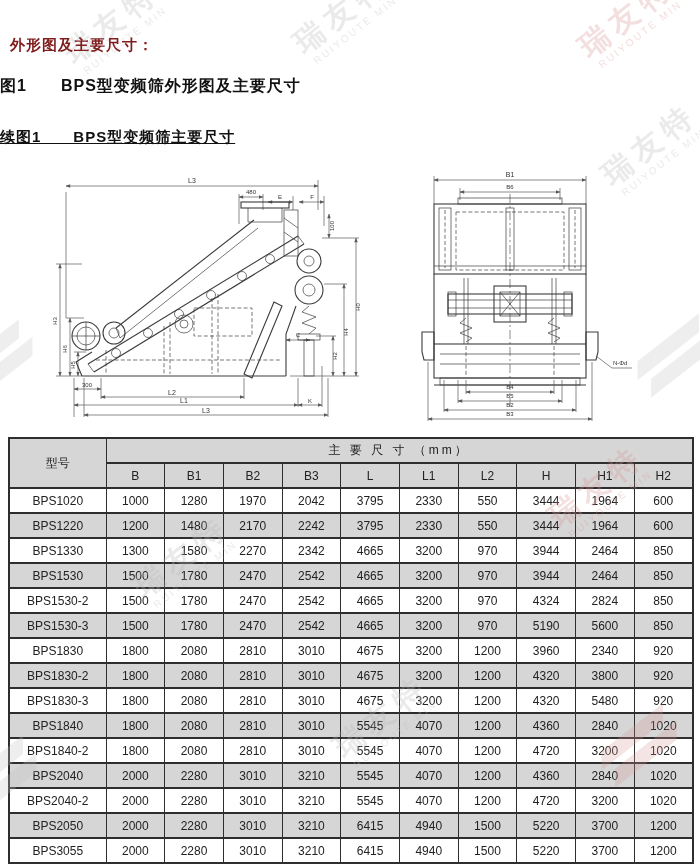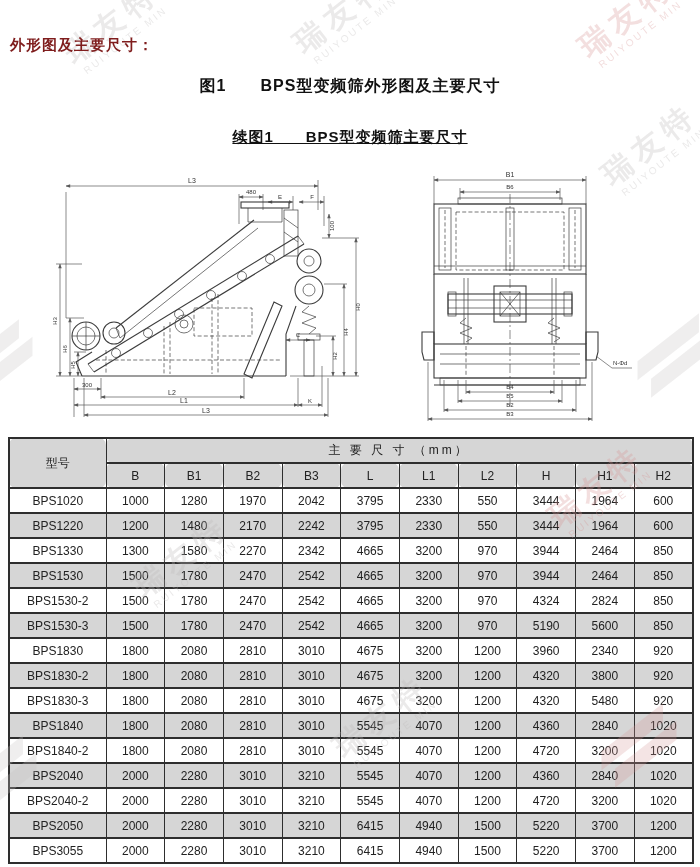--- a/index.html
+++ b/index.html
@@ -16,21 +16,21 @@
   .wm.pink .en { color:rgba(214,150,150,0.32); }
   .wm.z-top { z-index:6; }
   .chev { position:absolute; transform:rotate(-38deg); pointer-events:none; }
   .chev i { display:block; width:78px; height:15px; margin:7px 0;
             background:rgba(198,194,194,0.28); transform:skewX(-38deg); }
   .chev.pink i { background:rgba(214,150,150,0.26); }
   .chev.z-top { z-index:6; }
   
   .heading { position:absolute; left:10px; top:36px; font-size:15px; font-weight:700;
              letter-spacing:1px; color:#7f1d1d; z-index:2; }
-  .caption { position:absolute; left:0; width:100%; text-align:center; font-weight:700;
+  .caption { position:absolute; left:0; width:100%; font-weight:700;
              color:#111; letter-spacing:1px; z-index:2; }
   .caption.c1 { top:76px;  font-size:16px; }
   .caption.c2 { top:128px; font-size:15px;text-decoration:underline; }
   
   svg.drawing { position:absolute; z-index:1; }
   svg.side  { left:46px;  top:166px; }
   svg.front { left:420px; top:166px; }
   .dim   { stroke:#5a5a5a; stroke-width:0.7; fill:none; }
   .dimt  { font-size:7px; fill:#333; font-family:"Liberation Sans",sans-serif; }
   .dimts { font-size:6px; fill:#333; font-family:"Liberation Sans",sans-serif; }
@@ -39,21 +39,21 @@
   .dash  { stroke-dasharray:4 2.2; }
   .cline { stroke-dasharray:9 3 2 3; }
   
   table.dims { position:absolute; left:8px; top:437px; width:684px; z-index:3;
                border-collapse:collapse; table-layout:fixed;
                border:2px solid #2e2e2e; font-size:12px; color:#222; background:#fff; }
   table.dims td { border-left:1px solid #2e2e2e; border-right:1px solid #2e2e2e;
                   border-top:2px solid #2e2e2e; border-bottom:2px solid #2e2e2e;
                   text-align:center; vertical-align:middle; padding:0; height:23px;
                   overflow:hidden; }
-  table.dims thead td { background:#d6d6d6; font-weight:400;border-radius:7px; }
+  table.dims thead td { background:#d6d6d6; font-weight:400; }
   table.dims thead td.group { letter-spacing:3px; }
   table.dims tbody tr:nth-child(even) td { background:#d6d6d6; }
   table.dims tbody td { height:23px; }
 </style>
 </head>
 <body>
 
 <div class="wm" style="left:60px; top:6px;">
   <div class="cn">瑞友特</div>
   <div class="en">RUIYOUTE MIN</div>

